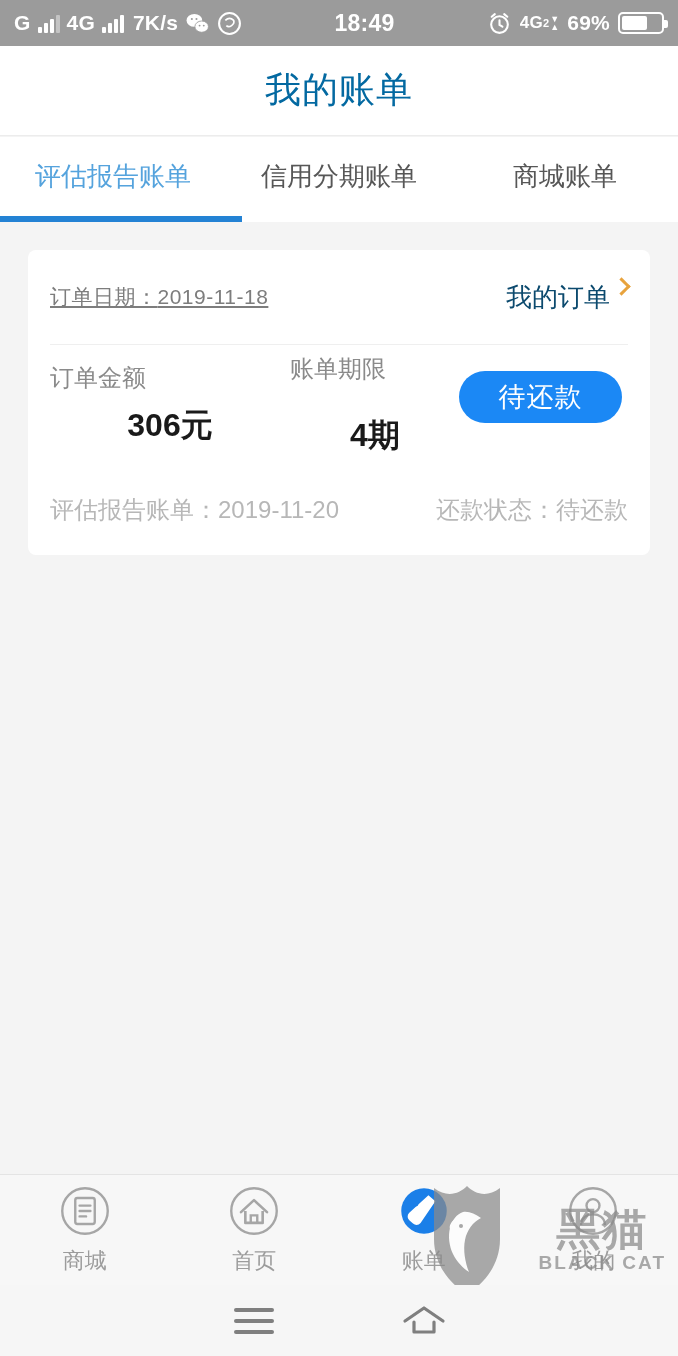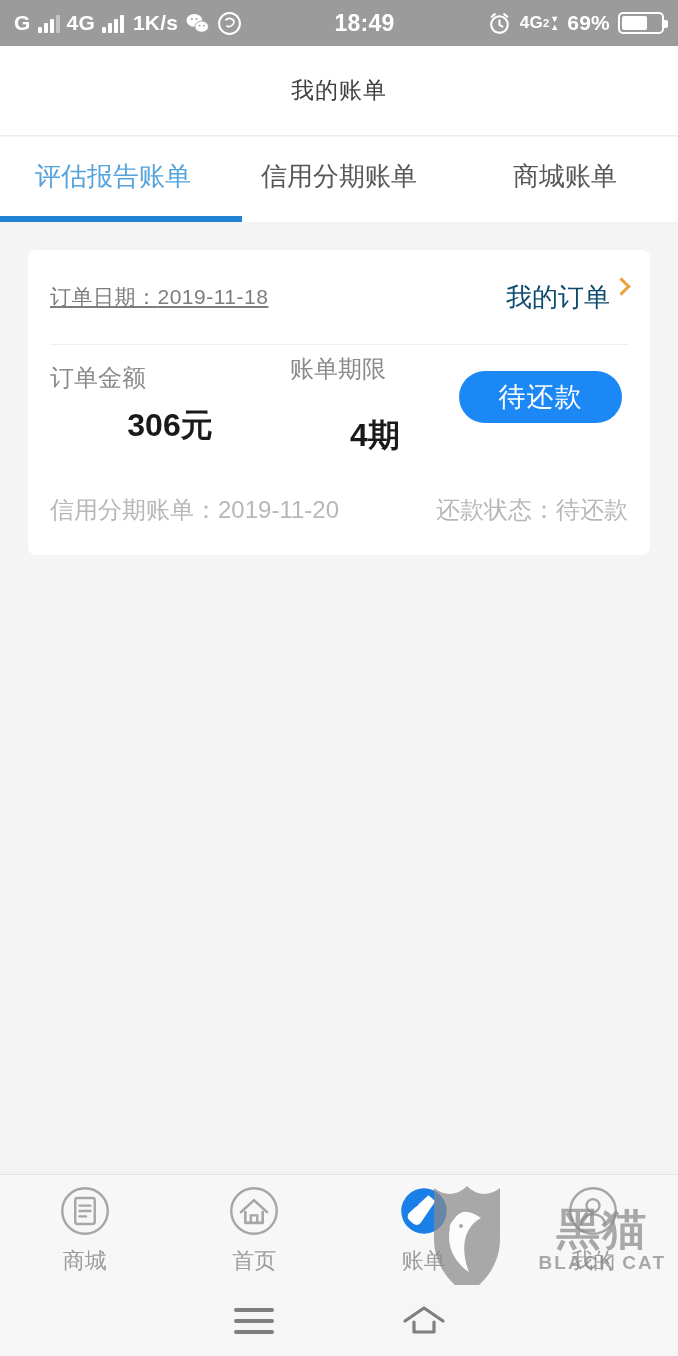--- a/index.html
+++ b/index.html
@@ -43,21 +43,21 @@
   .battery span{ display:block; height:100%; width:66%; background:#fff; border-radius:2px; }
   .fourg-data { display:flex; align-items:center; font-size:17px; font-weight:bold; }
   .fourg-data .arrows{ display:flex; flex-direction:column; font-size:9px; line-height:8px; margin-left:1px;}
 
   
   .header {
     position:absolute; top:46px; left:0; width:678px; height:90px;
     background:#ffffff; display:flex; align-items:center; justify-content:center;
     border-bottom:1px solid #ececec;
   }
-  .header h1 { font-size:23px; font-weight:normal; color:#404040; letter-spacing:1px; }
+  .header h1 { font-size:36px; font-weight:normal; color:#0369a1; letter-spacing:1px; }
 
   
   .tabs {
     position:absolute; top:137px; left:0; width:678px; height:85px;
     background:#ffffff; display:flex; align-items:center;
   }
   .tab {
     flex:1; text-align:center; font-size:26px; color:#575757;
     position:relative; height:100%; display:flex; align-items:center; justify-content:center;
     padding-bottom:6px;
@@ -148,21 +148,21 @@
           <i></i>
           <i></i>
         </span>
       <span class="sb-label">4G</span>
       <span class="bars">
           <i></i>
           <i></i>
           <i></i>
           <i></i>
         </span>
-      <span class="sb-speed">1K/s</span>
+      <span class="sb-speed">7K/s</span>
       <svg class="appicon" viewBox="0 0 24 24">
         <ellipse cx="9" cy="9" rx="7.5" ry="6.2" fill="#fff"></ellipse>
         <circle cx="6.6" cy="7.6" r="1" fill="#9b9b9b"></circle>
         <circle cx="11" cy="7.6" r="1" fill="#9b9b9b"></circle>
         <ellipse cx="16" cy="15" rx="6.5" ry="5.4" fill="#fff" stroke="#9b9b9b" stroke-width=".8"></ellipse>
         <circle cx="14" cy="14" r=".9" fill="#9b9b9b"></circle>
         <circle cx="18" cy="14" r=".9" fill="#9b9b9b"></circle>
       </svg>
       <svg class="appicon" viewBox="0 0 24 24">
         <circle cx="12" cy="12" r="10" fill="none" stroke="#fff" stroke-width="2"></circle>
@@ -233,21 +233,21 @@
         </div>
         <div class="field term">
           <span class="flabel">账单期限</span>
           <span class="fvalue">4期</span>
         </div>
         <button class="pay-btn">待还款</button>
       </div>
 
       <div class="card-row3">
         <div>
-          <span>信用分期账单：</span><span>2019-11-20</span>
+          <span>评估报告账单：</span><span>2019-11-20</span>
         </div>
         <div>
           <span>还款状态：</span><span>待还款</span>
         </div>
       </div>
 
     </div>
   </div>
 
   <div class="bottomnav">

